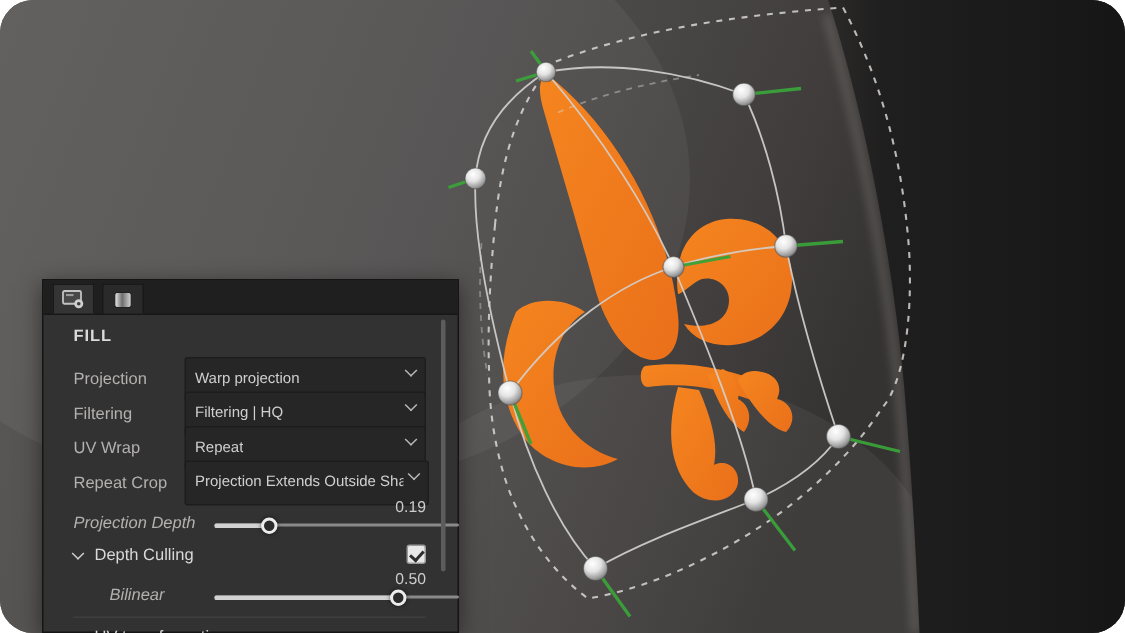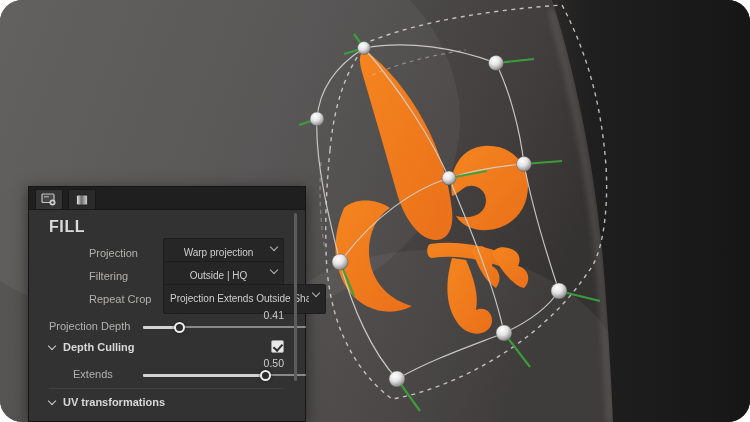--- a/index.html
+++ b/index.html
@@ -10,42 +10,42 @@
   
   .panel{position:absolute;left:28px;top:186px;width:278px;height:236px;z-index:2;
          background:#323232;border:1px solid #151515;box-sizing:border-box;
          box-shadow:0 3px 14px rgba(0,0,0,.5);}
   .tabbar{height:22px;background:#1f1f1f;border-bottom:1px solid #171717;
           display:flex;align-items:flex-end;gap:5px;padding:0 0 0 6px;}
   .tab{width:26px;height:19px;display:flex;align-items:center;justify-content:center;
        background:#2a2a2a;border:1px solid #191919;border-bottom:none;cursor:pointer;}
   .tab.selected{background:#343434;}
   .pbody{position:relative;padding:8px 21px 0 20px;}
-  .ptitle{font-size:16px;font-weight:bold;color:#dadada;letter-spacing:.6px;
+  .ptitle{font-size:11px;font-weight:bold;color:#dadada;letter-spacing:.6px;
           height:14px;margin-bottom:9px;}
-  .frow{display:flex;align-items:center;height:23px;margin-left:40px;}
+  .frow{display:flex;align-items:center;height:23px;}
   .flabel{width:74px;flex:0 0 74px;font-size:11px;color:#b3b1af;}
   .dropdown{position:relative;width:163px;height:30px;box-sizing:border-box;
             background:#262626;border:1px solid #1d1d1d;border-radius:2px;
-            display:flex;align-items:center;padding:0 16px 0 6px;cursor:pointer;justify-content:center;}
+            display:flex;align-items:center;padding:0 16px 0 6px;cursor:pointer;}
   .dropdown span{font-size:10px;color:#cfcfcf;white-space:nowrap;overflow:hidden;}
   .chev{position:absolute;right:6px;top:5px;width:5px;height:5px;
         border-right:1.6px solid #b8b8b8;border-bottom:1.6px solid #b8b8b8;
         transform:rotate(45deg);}
   .slider-block{position:relative;height:26px;}
-  .slider-block .flabel{position:absolute;left:0;bottom:4px;width:auto;}
+  .slider-block .flabel{position:absolute;left:0;bottom:4px;width:auto;font-style:italic;}
   .slider-block .sval{position:absolute;right:0;top:-1px;font-size:10.5px;color:#cccccc;}
   .track{position:absolute;left:94px;width:163px;top:16px;height:2px;background:#8a8a8a;border-radius:1px;}
   .track .tfill{position:absolute;left:0;top:-0.5px;height:3px;background:#d2d2d2;border-radius:1px;}
   .knob{position:absolute;top:-4.5px;width:7px;height:7px;border-radius:50%;
         background:#2b2b2b;border:2px solid #ececec;box-shadow:0 0 3px rgba(0,0,0,.6);cursor:pointer;}
   .secrow{display:flex;align-items:center;height:22px;position:relative;}
   .sec-chev{width:5px;height:5px;border-right:1.7px solid #cfcfcf;border-bottom:1.7px solid #cfcfcf;
             transform:rotate(45deg);margin:-3px 8px 0 0;cursor:pointer;}
-  .sec-label{font-size:11px;font-weight:bold;color:#d9d9d9;text-align:center;}
+  .sec-label{font-size:11px;font-weight:normal;color:#d9d9d9;text-align:center;}
   .checkbox{position:absolute;right:0;top:4px;width:13px;height:13px;border-radius:2px;
             background:#e8e8e8;border:1px solid #9a9a9a;box-sizing:border-box;cursor:pointer;}
   .checkbox::after{content:"";position:absolute;left:3.2px;top:0.8px;width:3.5px;height:7px;
             border-right:2px solid #2e2e2e;border-bottom:2px solid #2e2e2e;transform:rotate(42deg);}
   .indent .flabel{left:24px;}
   .uvrow{border-top:1px solid #3e3e3e;margin-top:4px;padding-top:2px;}
   .scrollthumb{position:absolute;right:8px;top:26px;width:3px;height:168px;
                background:#5c5c5c;border-radius:2px;cursor:pointer;}
 </style>
 </head>
@@ -181,49 +181,56 @@
       <div class="frow">
         <span class="flabel">Projection</span>
         <div class="dropdown">
           <span>Warp projection</span>
           <i class="chev"></i>
         </div>
       </div>
       <div class="frow">
         <span class="flabel">Filtering</span>
         <div class="dropdown">
-          <span>Outside | HQ</span>
+          <span>Filtering | HQ</span>
+          <i class="chev"></i>
+        </div>
+      </div>
+      <div class="frow">
+        <span class="flabel">UV Wrap</span>
+        <div class="dropdown">
+          <span>Repeat</span>
           <i class="chev"></i>
         </div>
       </div>
       <div class="frow">
         <span class="flabel">Repeat Crop</span>
         <div class="dropdown">
           <span>Projection Extends Outside Shape</span>
           <i class="chev"></i>
         </div>
       </div>
 
       <div class="slider-block">
         <span class="flabel">Projection Depth</span>
-        <span class="sval">0.41</span>
+        <span class="sval">0.19</span>
         <div class="track">
           <div class="tfill" style="width:22%;"></div>
           <div class="knob" style="left:calc(22% - 5px);"></div>
         </div>
       </div>
 
       <div class="secrow">
         <i class="sec-chev"></i>
         <span class="sec-label">Depth Culling</span>
         <div class="checkbox"></div>
       </div>
 
       <div class="slider-block indent">
-        <span class="flabel">Extends</span>
+        <span class="flabel">Bilinear</span>
         <span class="sval">0.50</span>
         <div class="track">
           <div class="tfill" style="width:75%;"></div>
           <div class="knob" style="left:calc(75% - 5px);"></div>
         </div>
       </div>
 
       <div class="secrow uvrow">
         <i class="sec-chev"></i>
         <span class="sec-label">UV transformations</span>

